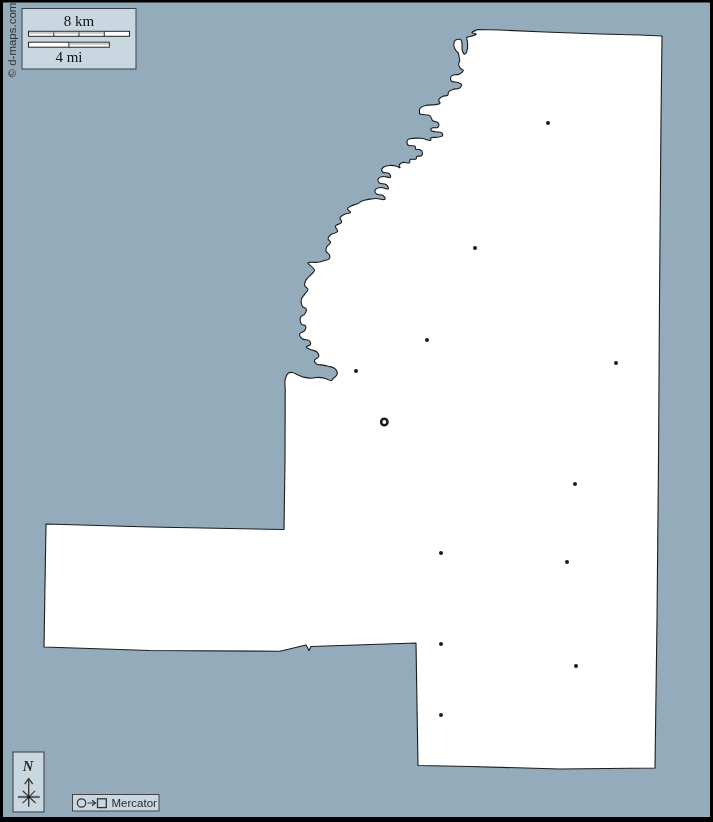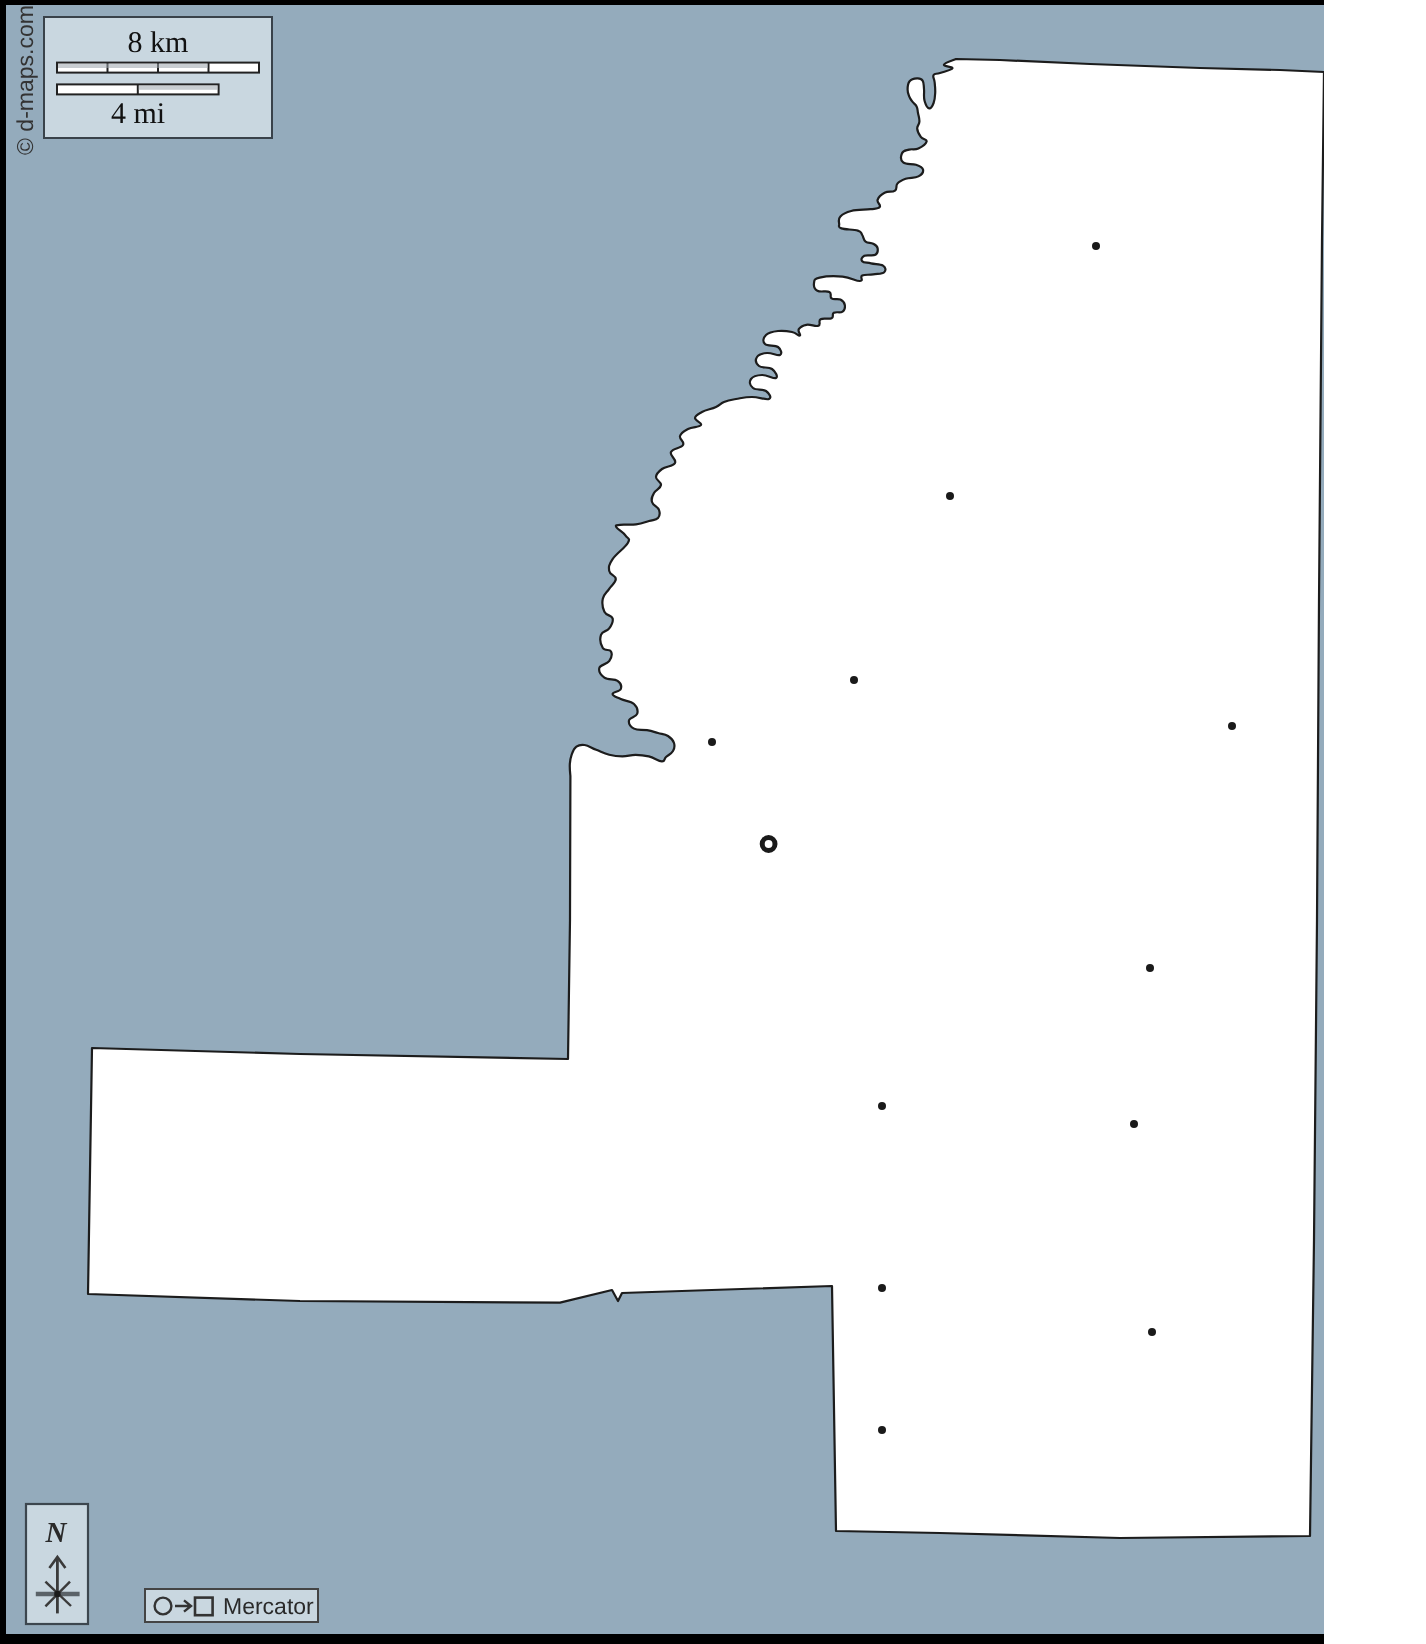--- a/index.html
+++ b/index.html
@@ -1,16 +1,16 @@
 <!DOCTYPE html>
 <html><head>
 <meta charset="utf-8">
 <style>
 html,body{margin:0;padding:0;background:#fff;}
-#map{position:relative;width:662px;height:822px;overflow:hidden;}
+#map{position:relative;width:713px;height:822px;overflow:hidden;}
 svg{display:block;}
 text{font-family:"Liberation Serif",serif;}
 .sans{font-family:"Liberation Sans",sans-serif;}
 </style>
 </head>
 <body>
 <div id="map">
 <svg width="713" height="822" viewBox="0 0 713 822" xmlns="http://www.w3.org/2000/svg">
 
 <rect x="0" y="0" width="713" height="822" fill="#94abbc"></rect>

